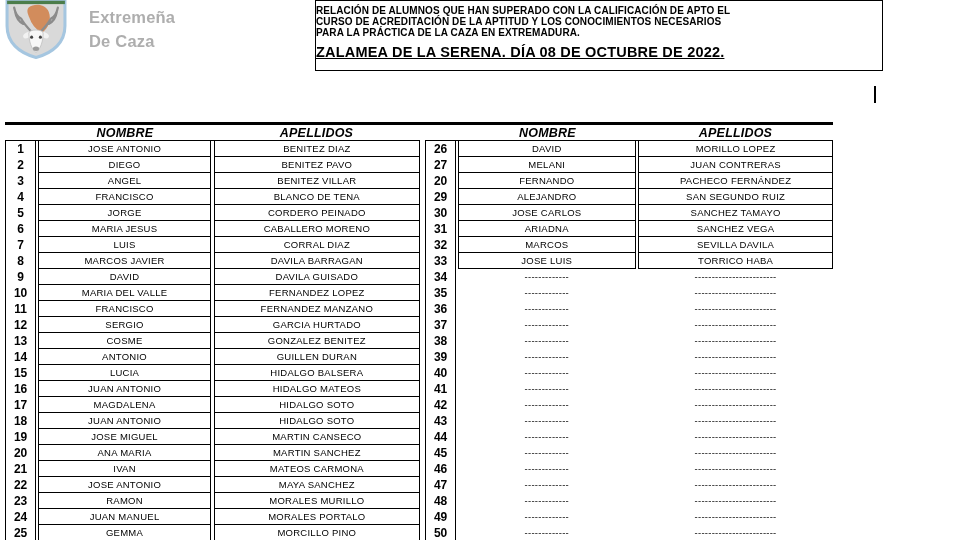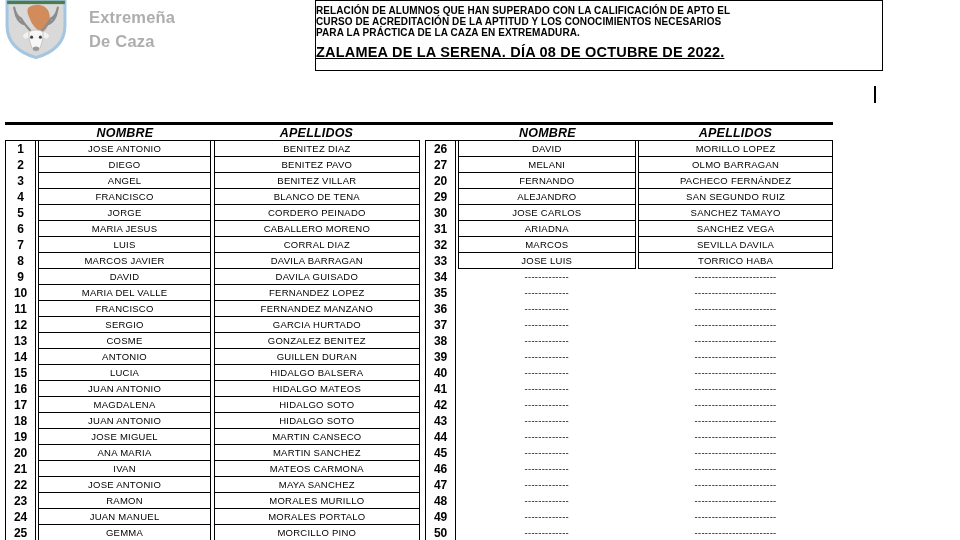--- a/index.html
+++ b/index.html
@@ -270,21 +270,21 @@
           <div class="num">49</div>
           <div class="num">50</div>
         </div>
       <div class="rows">
           <div class="row b">
             <div class="c-nom">DAVID</div>
             <div class="c-ape">MORILLO LOPEZ</div>
           </div>
           <div class="row b">
             <div class="c-nom">MELANI</div>
-            <div class="c-ape">OLMO BARRAGAN</div>
+            <div class="c-ape">JUAN CONTRERAS</div>
           </div>
           <div class="row b">
             <div class="c-nom">FERNANDO</div>
             <div class="c-ape">PACHECO FERNÁNDEZ</div>
           </div>
           <div class="row b">
             <div class="c-nom">ALEJANDRO</div>
             <div class="c-ape">SAN SEGUNDO RUIZ</div>
           </div>
           <div class="row b">

